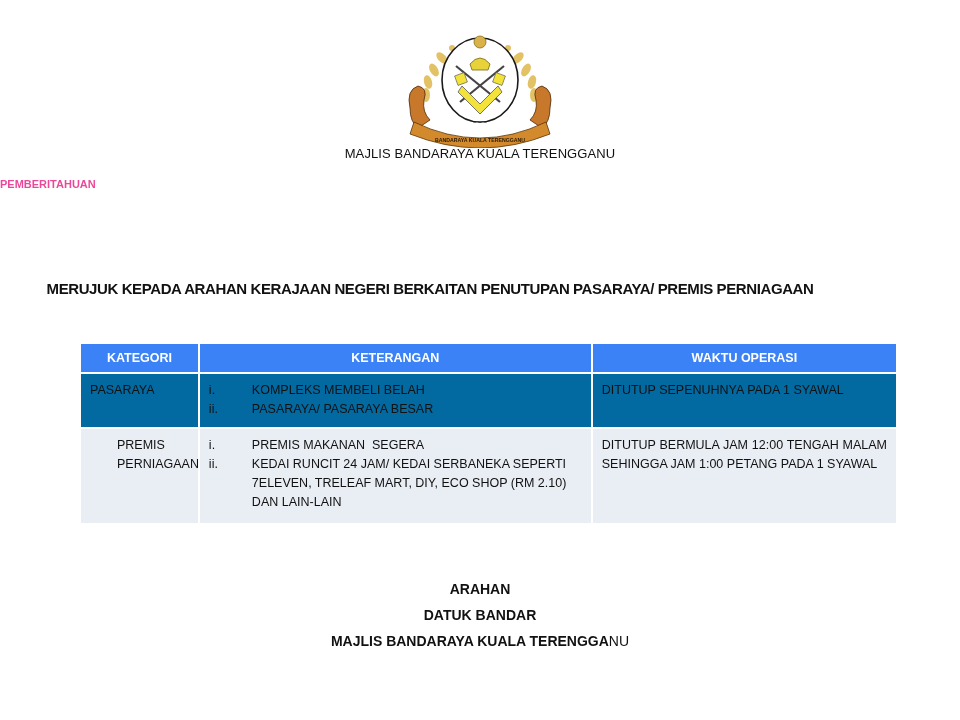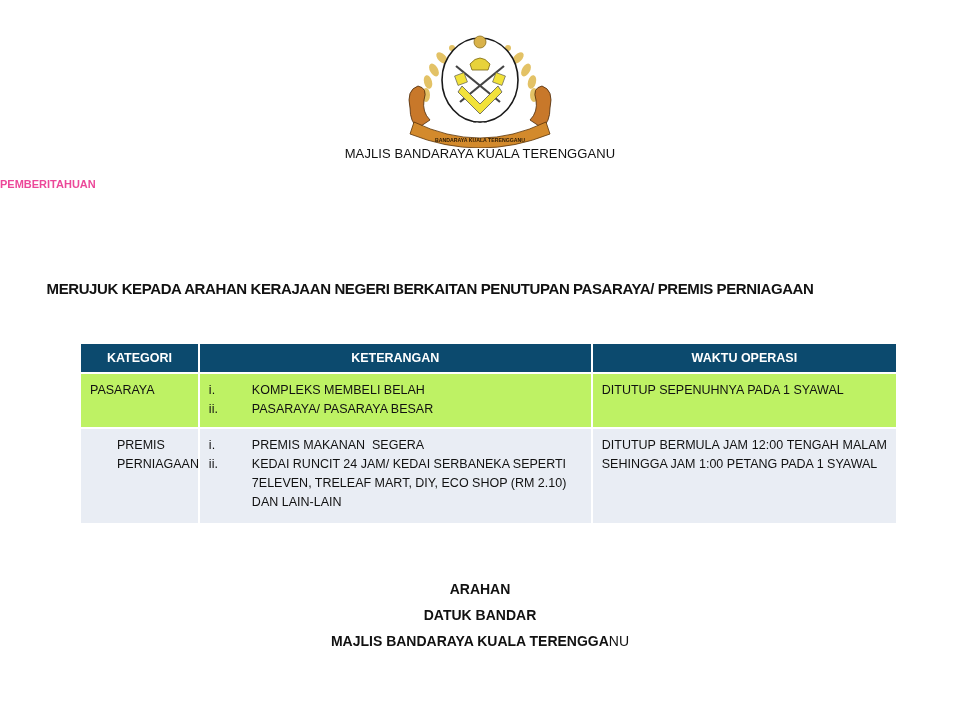--- a/index.html
+++ b/index.html
@@ -5,25 +5,25 @@
   html, body { margin: 0; padding: 0; }
   body {
     width: 960px; height: 720px; background: #ffffff; position: relative; overflow: hidden;
     font-family: "Liberation Sans", "DejaVu Sans", sans-serif; color: #111;
   }
   .logo-wrap { position: absolute; left: 404px; top: 30px; width: 152px; height: 118px; }
   .org-top { position: absolute; top: 146px; left: 0; width: 960px; text-align: center; font-size: 13px; letter-spacing: 0.1px; }
   .title-block { position: absolute; top: 174px; left: 0; width: 960px; color: #ec4899; font-weight: bold; font-size: 11px; line-height: 21px; }
   .intro { position: absolute; top: 275px; left: 0; width: 780px; text-align: center; font-weight: bold; font-size: 15px; line-height: 28px; letter-spacing: -0.4px; margin-left: 40px; }
   table.notice { position: absolute; top: 344px; left: 81px; width: 815px; border-collapse: collapse; font-size: 12.5px; table-layout: fixed; }
-  table.notice th { background: #0c4a6e; color: #fff; font-weight: bold; height: 28px; font-size: 12.5px; text-align: center; padding: 0; border-right: 2px solid #ffffff; border-bottom: 2px solid #fff;}
+  table.notice th { background: #3b82f6; color: #fff; font-weight: bold; height: 28px; font-size: 12.5px; text-align: center; padding: 0; border-right: 2px solid #ffffff; border-bottom: 2px solid #fff;}
   table.notice th:last-child { border-right: none; }
   table.notice td { vertical-align: top; padding: 7px 9px; border-right: 2px solid #ffffff; line-height: 19px; }
   table.notice td:last-child { border-right: none; }
-  table.notice tr.r1 td { background: #bef264; height: 39px; border-bottom: 2px solid #fff;}
+  table.notice tr.r1 td { background: #0369a1; height: 39px; border-bottom: 2px solid #fff;}
   table.notice tr.r2 td { background: #e9edf4; height: 80px; }
   .col1 { width: 117px; } .col2 { width: 390px; } .col3 { width: 302px; }
   .li { display: flex; }
   .li .num { width: 43px; flex: none; }
   .just { text-align: justify; text-align-last: left; }
   .sign { position: absolute; top: 576px; left: 0; width: 960px; text-align: center; font-weight: bold; font-size: 14px; line-height: 26px; }
   .sign .thin { font-weight: normal; }
 </style>
 </head>
 <body>

